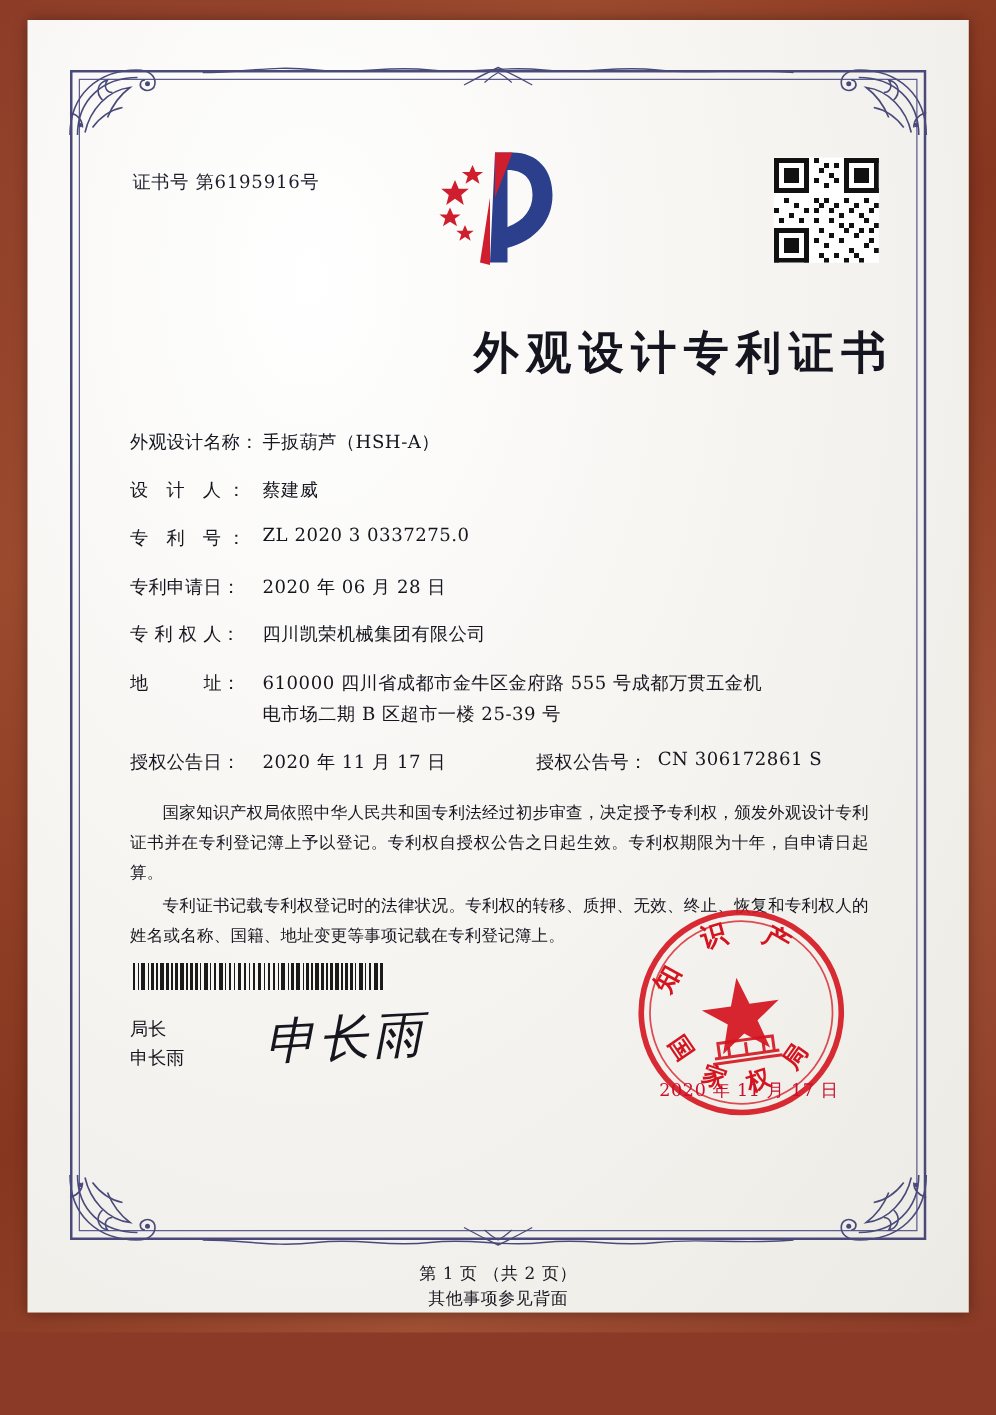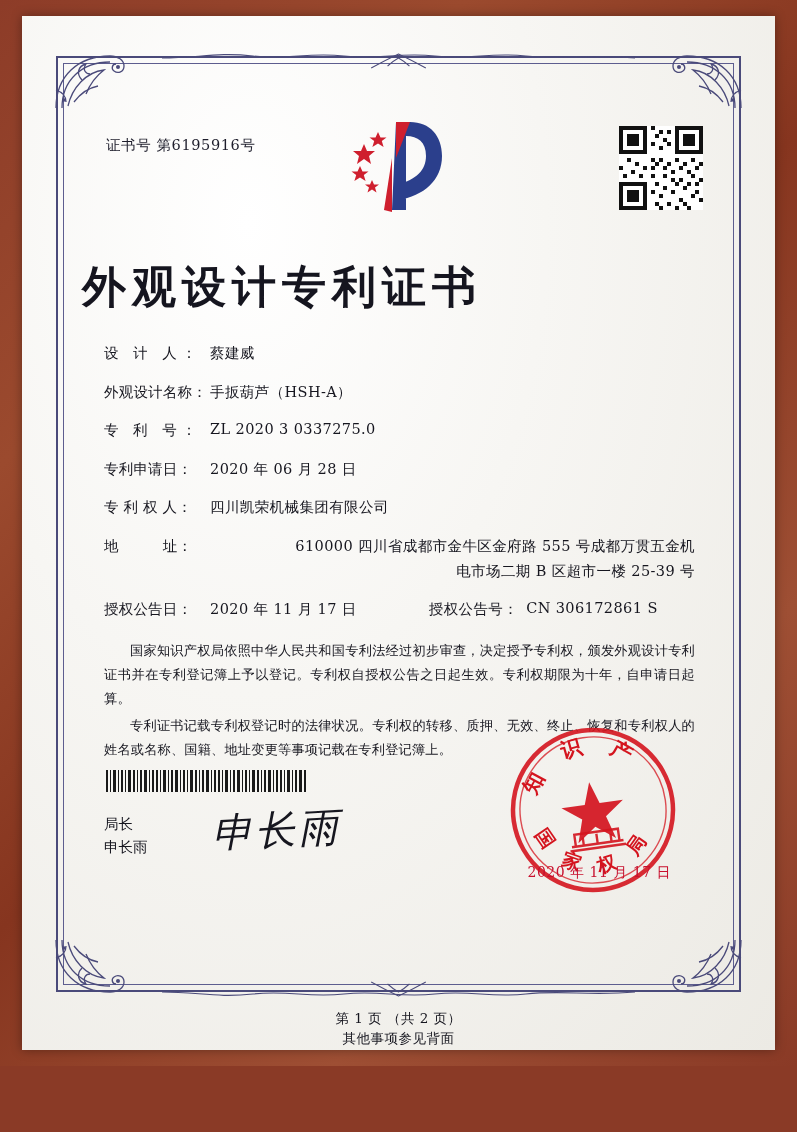--- a/index.html
+++ b/index.html
@@ -81,24 +81,24 @@
   .emblem {
     position: absolute;
     left: 50%; top: 28px;
     transform: translateX(-50%);
     width: 150px; height: 106px;
   }
 
   .title {
     position: absolute;
     left: 0; right: 0; top: 172px;
-    text-align: left;
+    text-align: right;
     font-family: "DejaVu Serif", "Liberation Serif", serif;
     font-weight: bold;
-    font-size: 44px;
+    font-size: 36px;
     letter-spacing: 6px;
     color: #15151f;
   }
 
   .fields {
     position: absolute;
     left: 22px; right: 20px; top: 258px;
     font-family: "DejaVu Serif", "Liberation Serif", serif;
     font-size: 14.5px;
     color: #16161f;
@@ -373,42 +373,42 @@
             <polygon points="36,52 38.5,57.5 44.5,57.5 39.8,61 41.6,67 36,63.4 30.4,67 32.2,61 27.5,57.5 33.5,57.5"></polygon>
             <polygon points="48,66 50,70.5 55,70.5 51,73.5 52.5,78.5 48,75.5 43.5,78.5 45,73.5 41,70.5 46,70.5"></polygon>
           </g>
         </svg>
       </div>
 
       <div class="title">外观设计专利证书</div>
 
       <div class="fields">
         <div class="frow">
+          <div class="flabel"><span>外观设计名称</span>：</div>
+          <div class="fvalue">手扳葫芦（HSH-A）</div>
+        </div>
+        <div class="frow">
           <div class="flabel sp3"><span>设 计 人</span>：</div>
           <div class="fvalue">蔡建威</div>
         </div>
         <div class="frow">
-          <div class="flabel"><span>外观设计名称</span>：</div>
-          <div class="fvalue">手扳葫芦（HSH-A）</div>
-        </div>
-        <div class="frow">
           <div class="flabel sp3"><span>专 利 号</span>：</div>
           <div class="fvalue">ZL 2020 3 0337275.0</div>
         </div>
         <div class="frow">
           <div class="flabel"><span>专利申请日</span>：</div>
           <div class="fvalue">2020 年 06 月 28 日</div>
         </div>
         <div class="frow">
           <div class="flabel"><span>专 利 权 人</span>：</div>
           <div class="fvalue">四川凯荣机械集团有限公司</div>
         </div>
         <div class="frow">
           <div class="flabel"><span>地　　　址</span>：</div>
-          <div style="flex:1 1 auto;text-align:right;">
+          <div style="flex:1 1 auto;">
             <div class="fvalue">610000  四川省成都市金牛区金府路 555 号成都万贯五金机</div>
             <div class="fvalue fvalue2">电市场二期 B 区超市一楼 25-39 号</div>
           </div>
         </div>
         <div class="frow">
           <div class="flabel"><span>授权公告日</span>：</div>
           <div class="fvalue inline-pair">
             <span>2020 年 11 月 17 日</span>
             <span class="second-label">授权公告号：</span>
             <span class="second-value">CN 306172861 S</span>

